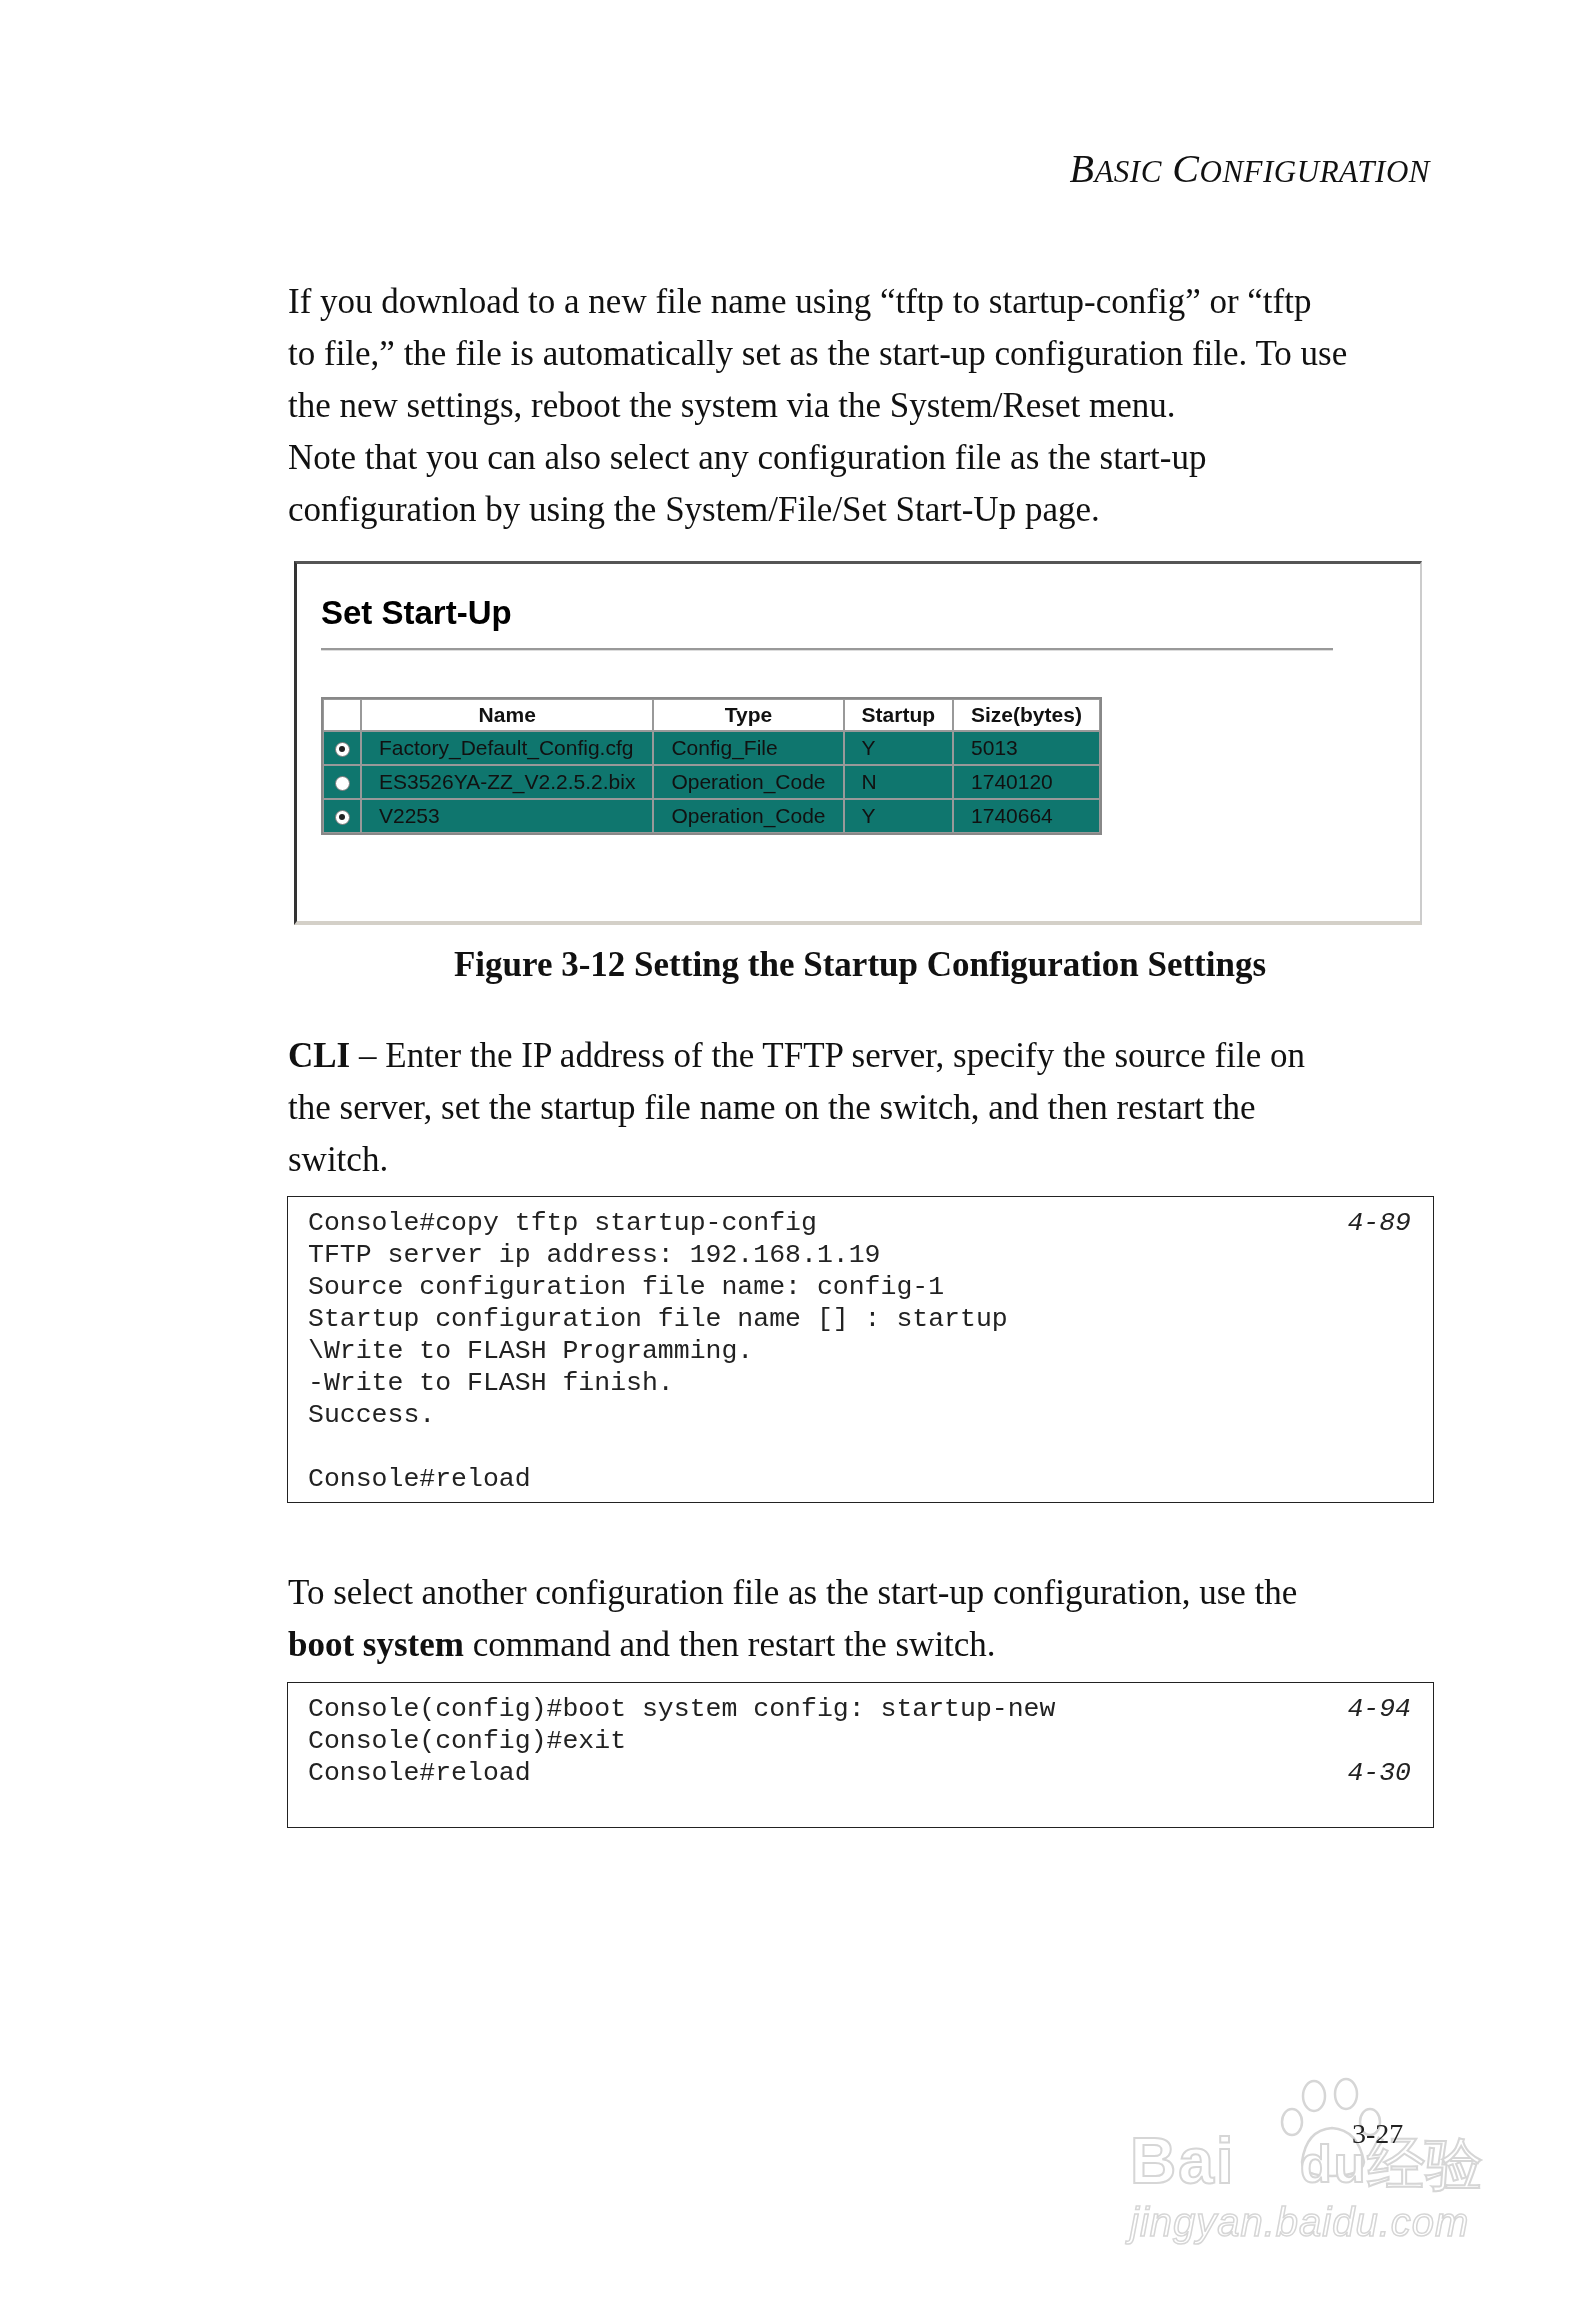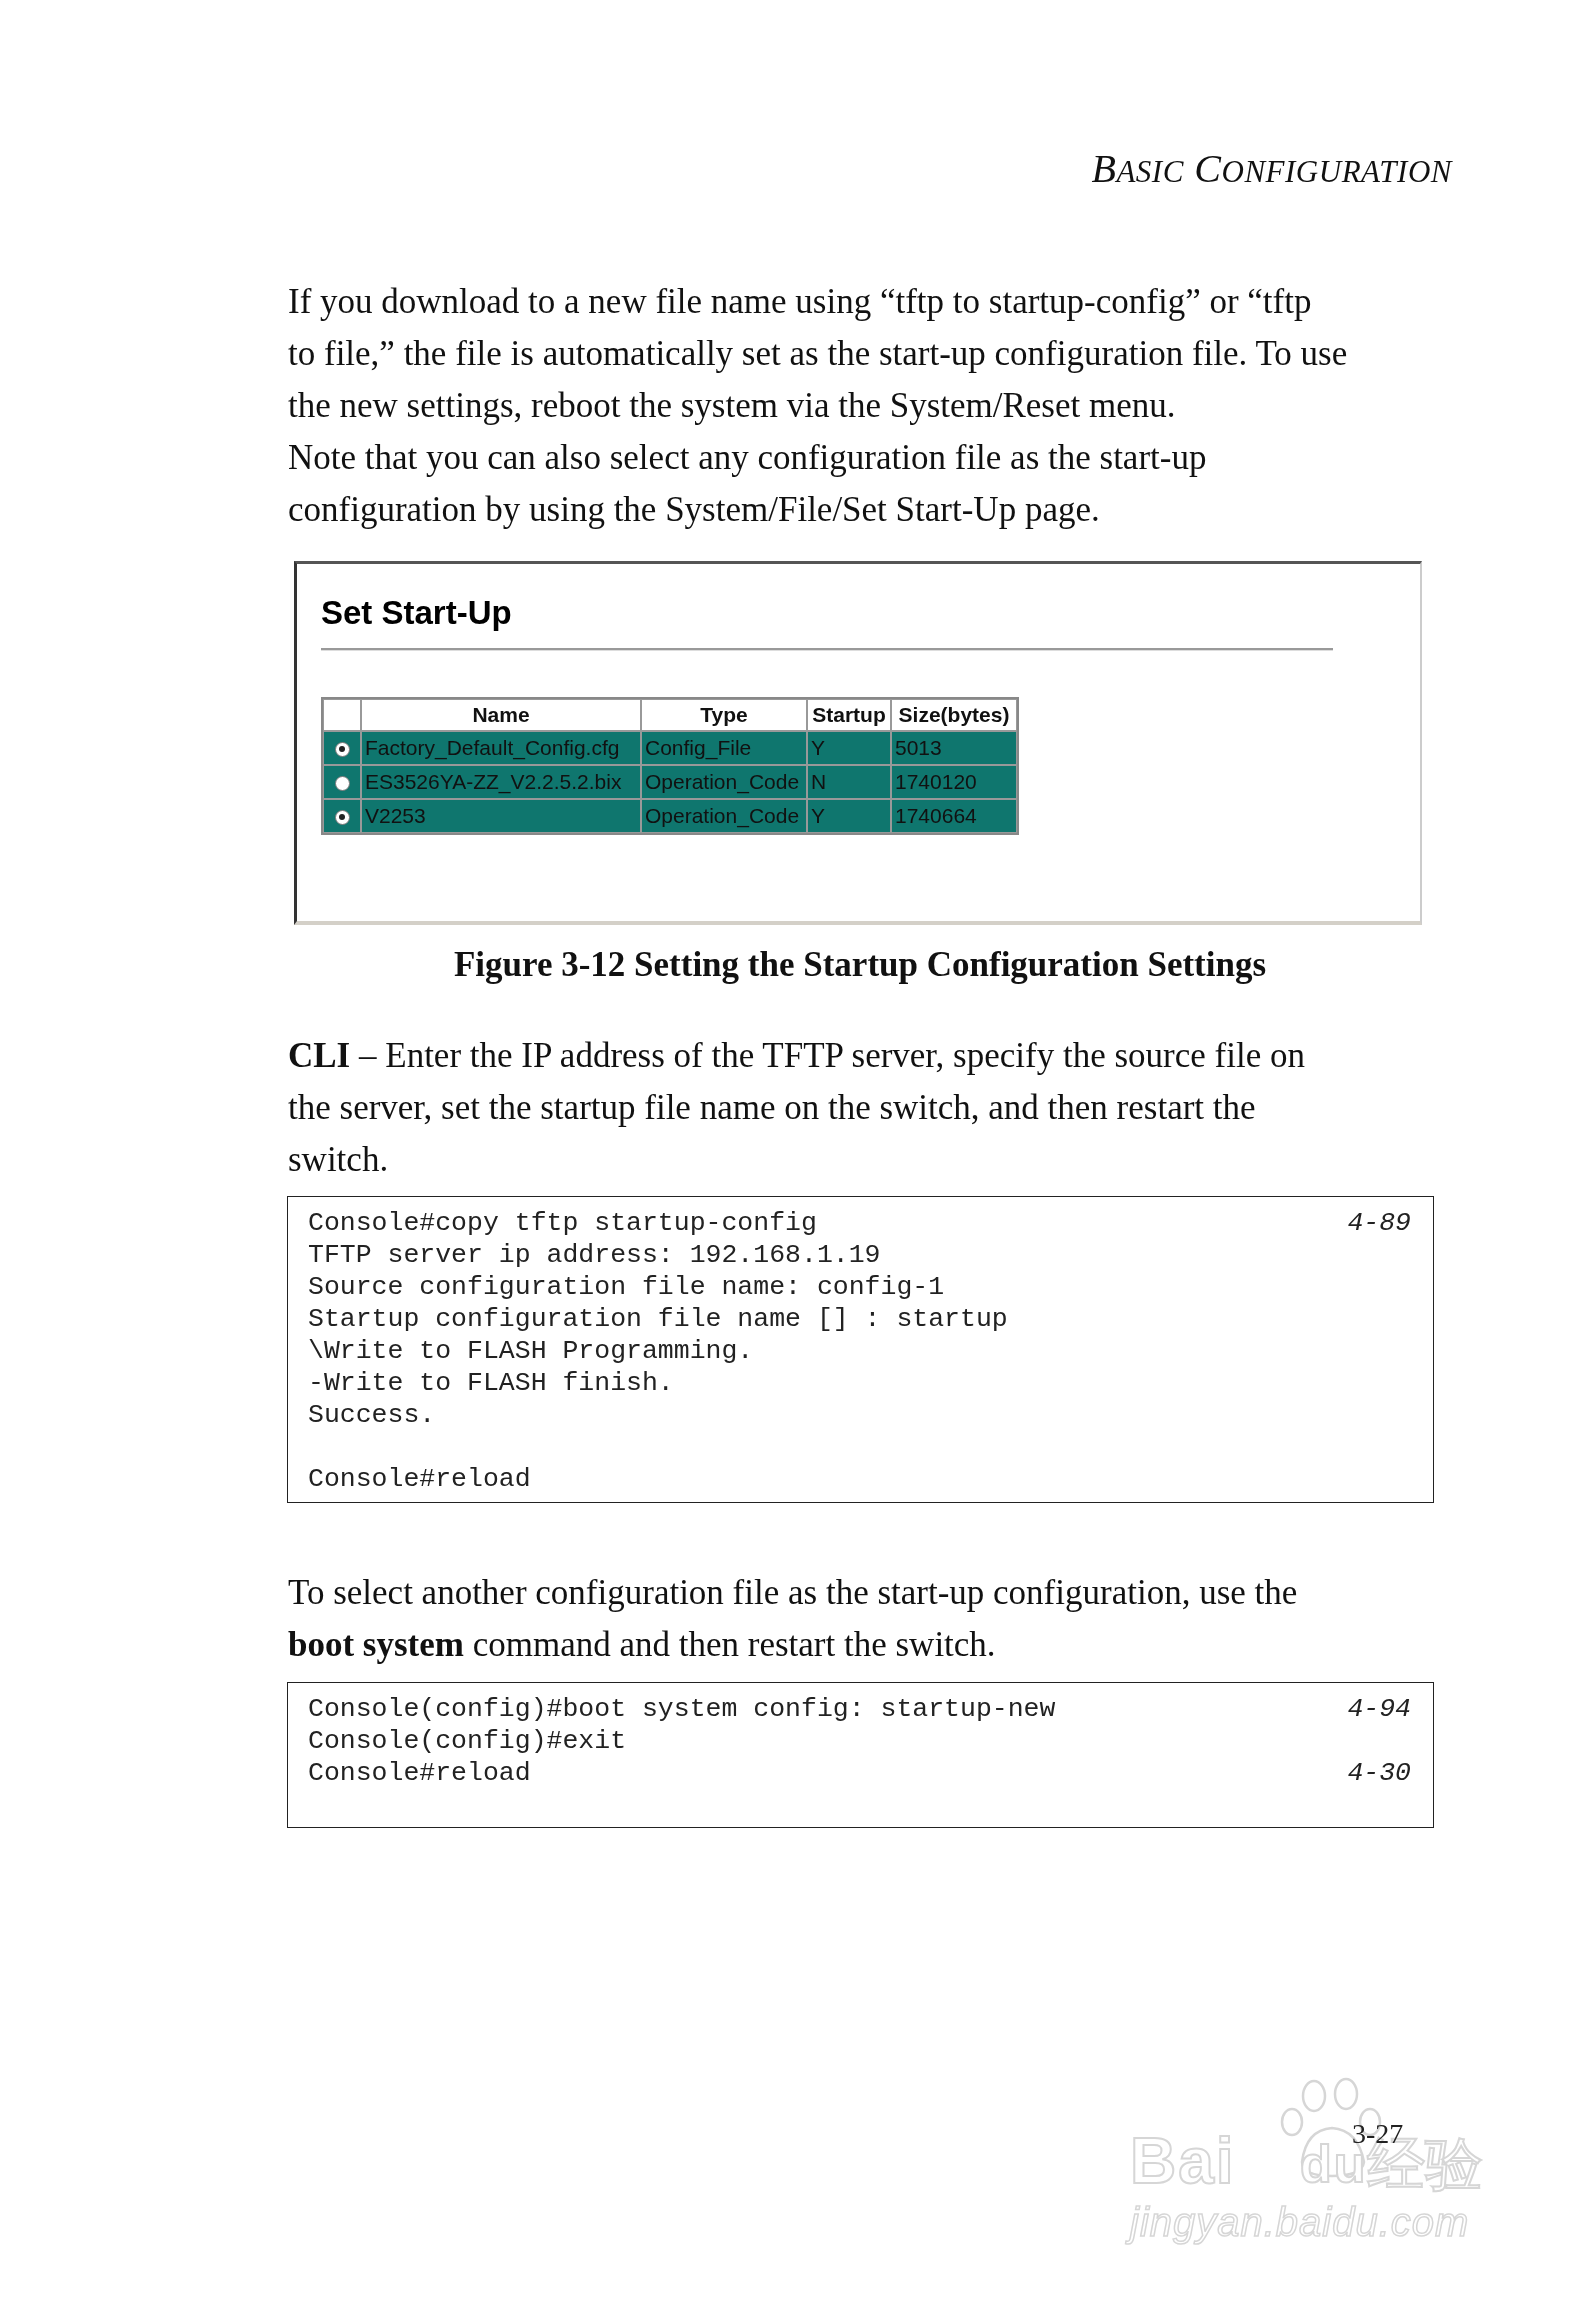--- a/index.html
+++ b/index.html
@@ -1,19 +1,19 @@
 <!DOCTYPE html>
 <html><head>
 <meta charset="utf-8">
 <style>
   html, body { margin: 0; padding: 0; background: #ffffff; }
   body { width: 1584px; height: 2304px; position: relative; overflow: hidden;
          font-family: "Liberation Serif", "DejaVu Serif", serif; color: #111; }
 
-  .running-head { position: absolute; top: 145px; right: 132px; font-style: italic;
+  .running-head { position: absolute; top: 145px; right: 154px; font-style: italic;
                   font-size: 40px; letter-spacing: 0.5px; color: #111; }
   .running-head .sc { font-size: 31px; }
 
   .body-text { position: absolute; left: 288px; width: 1150px; font-size: 35px; line-height: 52px;
                color: #111; }
   .para-1 { top: 276px; }
   .para-cli { top: 1030px; }
   .para-boot { top: 1567px; }
   .para-block { display: block; }
   .bold { font-weight: bold; }
@@ -22,21 +22,21 @@
   .figure { position: absolute; left: 294px; top: 561px; width: 1128px; height: 364px;
             background: #fff; border-top: 3px solid #555; border-left: 3px solid #333;
             border-right: 2px solid #ccc; border-bottom: 4px solid #d4d0c8; box-sizing: border-box; }
   .fig-title { position: absolute; left: 24px; top: 30px; font-family: "Liberation Sans", sans-serif;
                font-weight: bold; font-size: 33px; color: #000; }
   .fig-rule { position: absolute; left: 24px; top: 84px; width: 1012px; height: 2px; background: #999;
               border-bottom: 1px solid #ddd; }
   .fig-table { position: absolute; left: 24px; top: 133px; border-collapse: separate; border-spacing: 0;
                border: 2px solid #888; font-family: "Liberation Sans", sans-serif; font-size: 21px;
                color: #111; }
-  .fig-table th, .fig-table td { border: 1px solid #999; padding: 2px 3px; height: 34px;
+  .fig-table th, .fig-table td { border: 1px solid #999; padding: 2px 17px; height: 34px;
                box-sizing: border-box; white-space: nowrap; }
   .fig-table th { font-weight: bold; text-align: center; height: 32px; background: #fff; }
   .fig-table td { text-align: left; background: #0f766e; }
   .fig-table td.radio-cell { width: 38px; text-align: center; padding: 0; }
   .col-name { width: 280px; }
   .col-type { width: 166px; margin-top: 26px; }
   .col-startup { width: 84px; }
   .col-size { width: 126px; }
   .radio { display: inline-block; width: 13px; height: 13px; border-radius: 50%; border: 1.5px solid #777;
            position: relative; vertical-align: middle; background: #fff; }

